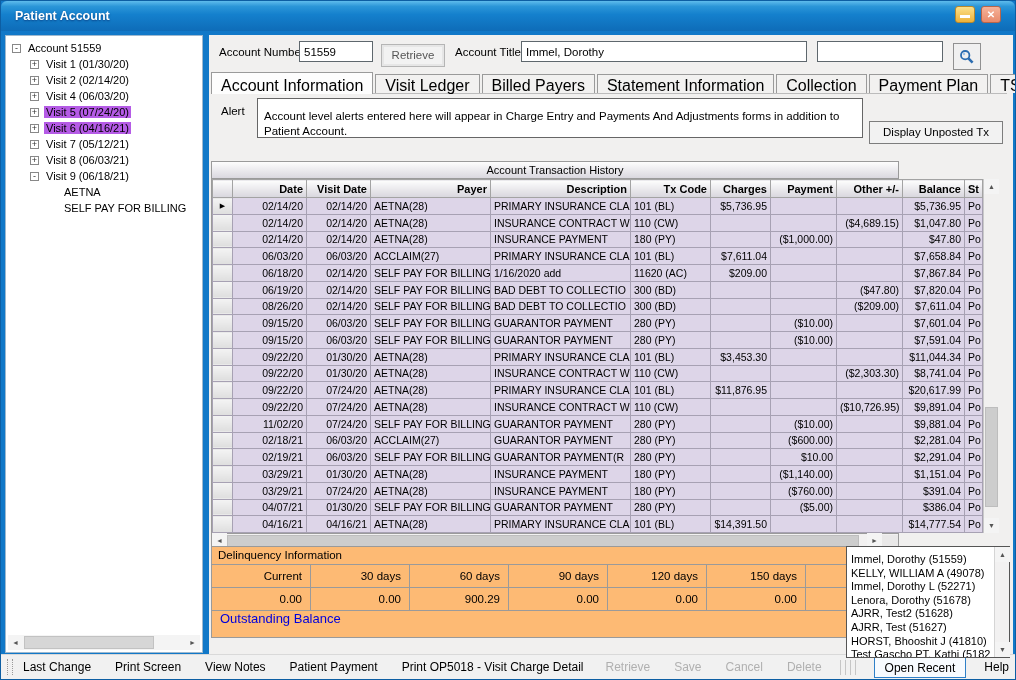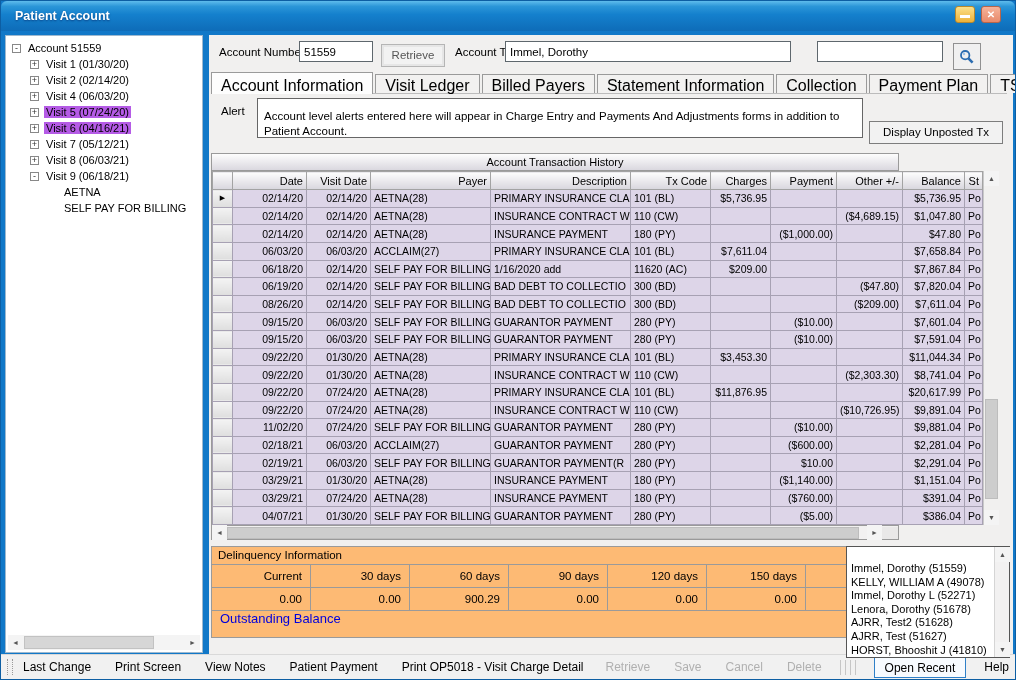--- a/index.html
+++ b/index.html
@@ -60,27 +60,27 @@
   .tab.active { background:#fdfdfd; height:22px; margin-bottom:-1px; padding-top:4px; }
 
   
   .alert-label { position:absolute; left:12px; top:70px; font-size:11.5px; }
   .alert-box { position:absolute; left:48px; top:63px; width:606px; height:40px; background:#fff;
     border:1px solid #666; font-size:11.5px; padding:10px 6px; line-height:15px; overflow:hidden; }
   .btn-unposted { position:absolute; left:660px; top:86px; width:134px; height:23px; background:#f2f2f2;
     border:1px solid #7d7d7d; text-align:center; line-height:21px; font-size:11.5px; }
 
   
-  .tx-region { position:absolute; left:2px; top:118px; width:688px; }
+  .tx-region { position:absolute; left:2px; top:126px; width:688px; }
   .tx-title { height:17px; border:1px solid #9a9a9a; border-bottom:none; text-align:center; line-height:16px;
     background:linear-gradient(#fdfdfd,#dad8df); font-size:11px; }
   .tx-body { display:flex; border:1px solid #9a9a9a; border-top:1px solid #9a9a9a; }
   table.tx { border-collapse:collapse; table-layout:fixed; width:770px; }
   table.tx th { height:18px; background:linear-gradient(#fdfdfd,#d8d6dd); border:1px solid #a3a3a3;
-    font-weight:normal; font-size:11px; padding:0 3px; white-space:nowrap; overflow:hidden; }
+    font-weight:bold; font-size:11px; padding:0 3px; white-space:nowrap; overflow:hidden; }
   table.tx th { text-align:right; }
   table.tx td { height:16px; background:#ddd5e8; border:1px solid #a7a1b3; font-size:10.5px;
     padding:0 3px; white-space:nowrap; overflow:hidden; }
   table.tx td.sel { background:linear-gradient(#f4f4f4,#dedede); text-align:center; font-size:7px; padding:0; }
   table.tx td.ta-r { text-align:right; }
   .vscroll { width:16px; position:relative; background:#f2f1f1; border-left:1px solid #c9c9c9; }
   .vthumb { position:absolute; left:1px; width:13px; background:#cdcdcd; border:1px solid #bdbdbd; }
   .vscroll .up { position:absolute; top:0; left:0; }
   .vscroll .down { position:absolute; bottom:0; left:0; }
   .hscroll { height:14px; display:flex; align-items:center; background:#f2f1f1;
@@ -96,21 +96,21 @@
   .dlq-row:last-of-type { border-bottom:none; }
   .dlq-cell { width:99px; border-right:1px solid #9a9a9a; text-align:right; padding:0 8px;
     line-height:22px; font-size:11.5px; white-space:nowrap; overflow:hidden; }
   .dlq-cell.frag { flex:1; border-right:none; text-align:left; padding-left:40px; }
   .dlq-footer { height:26px; display:flex; }
   .outstanding { color:#0000dd; font-size:13px; padding-left:8px; }
 
   
   .recent-list { position:absolute; left:845px; top:545px; width:164px; height:112px; background:#fff;
     border:1px solid #555; z-index:40; display:flex; }
-  .recent-items { flex:1; overflow:hidden; padding-top:15px; }
+  .recent-items { flex:1; overflow:hidden; padding-top:6px; }
   .recent-item { height:13.6px; line-height:13.5px; padding-left:4px; white-space:nowrap; overflow:hidden;
     font-size:11px; }
   .recent-scroll { width:15px; background:#f2f1f1; border-left:1px solid #d5d5d5; position:relative; }
   .recent-scroll .up { position:absolute; top:0; }
   .recent-scroll .down { position:absolute; bottom:0; }
 
   
   .statusbar { position:absolute; left:0; bottom:0; width:100%; height:25px; background:#f1f1f1;
     border-top:1px solid #d9d9d9; display:flex; align-items:center; font-size:12px; }
   .grip { width:6px; height:16px; border-left:1px dotted #9a9a9a; border-right:1px dotted #9a9a9a;
@@ -208,21 +208,21 @@
     </div>
   </div>
 
   <div class="main-panel">
 
     <div class="form-row">
       <span class="flabel" style="left:10px">Account Number</span>
       <input class="tbox" style="left: 90px; width: 74px;" value="51559">
       <span class="btn-retrieve">Retrieve</span>
       <span class="flabel" style="left:246px">Account Title</span>
-      <input class="tbox" style="left: 296px; width: 286px;" value="Immel, Dorothy">
+      <input class="tbox" style="left: 312px; width: 286px;" value="Immel, Dorothy">
       <input class="tbox" style="left: 608px; width: 126px;" value="">
       <span class="btn-search">
         <svg class="mag-icon" viewBox="0 0 16 16">
           <circle cx="6.2" cy="6.2" r="4.2" fill="none" stroke="#2b6cb0" stroke-width="1.8"></circle>
           <circle cx="5" cy="5" r="1.2" fill="#9fc3e8"></circle>
           <line x1="9.4" y1="9.4" x2="13.6" y2="13.6" stroke="#2b6cb0" stroke-width="2.6"></line>
         </svg>
       </span>
     </div>
 
@@ -542,20 +542,33 @@
                 <td>SELF PAY FOR BILLING(</td>
                 <td>GUARANTOR PAYMENT</td>
                 <td>280 (PY)</td>
                 <td class="ta-r"></td>
                 <td class="ta-r">($5.00)</td>
                 <td class="ta-r"></td>
                 <td class="ta-r">$386.04</td>
                 <td>Po</td>
               </tr>
 
+              <tr>
+                <td class="sel"></td>
+                <td class="ta-r">04/16/21</td>
+                <td class="ta-r">04/16/21</td>
+                <td>AETNA(28)</td>
+                <td>PRIMARY INSURANCE CLA</td>
+                <td>101 (BL)</td>
+                <td class="ta-r">$14,391.50</td>
+                <td class="ta-r"></td>
+                <td class="ta-r"></td>
+                <td class="ta-r">$14,777.54</td>
+                <td>Po</td>
+              </tr>
             </tbody>
         </table>
         <div class="vscroll" style="height:354px">
           <span class="scroll-arrow up">▲</span>
           <span class="vthumb" style="top:228px; height:100px"></span>
           <span class="scroll-arrow down">▼</span>
         </div>
       </div>
       <div class="hscroll">
         <span class="scroll-arrow">◄</span>

